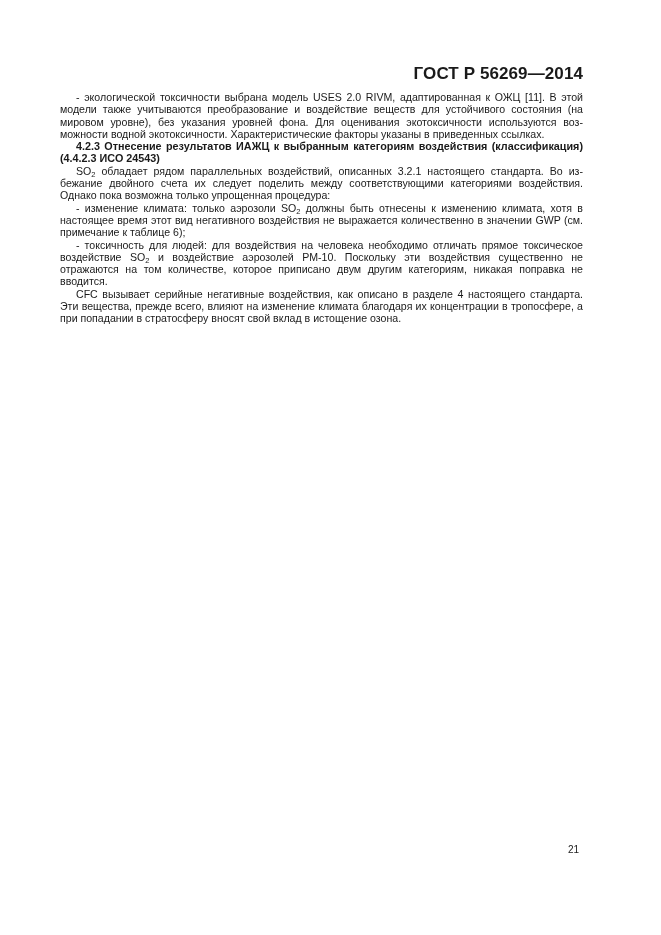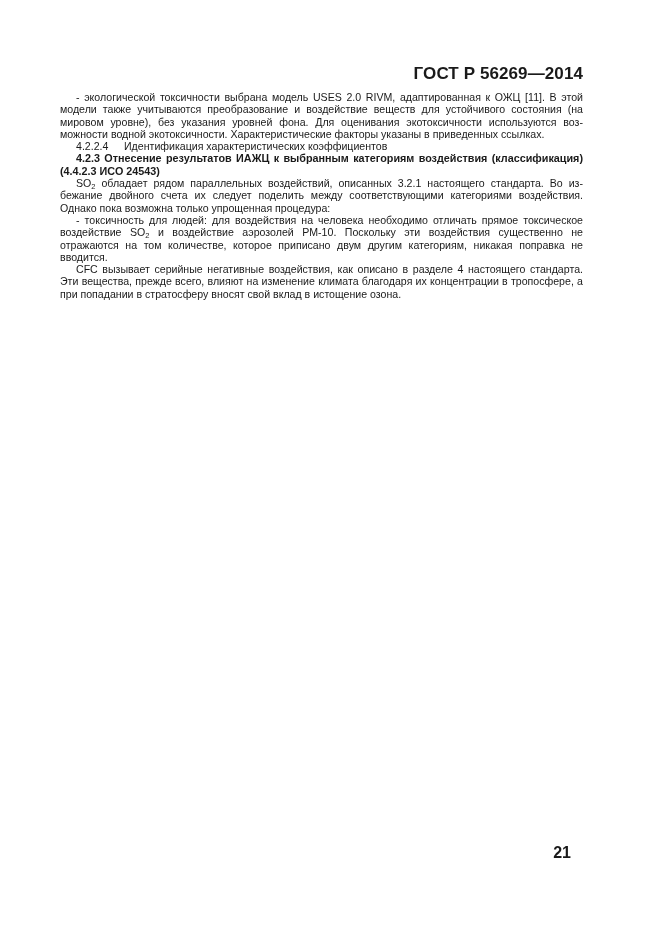--- a/index.html
+++ b/index.html
@@ -15,31 +15,31 @@
     }
     .content {
       position: absolute; left: 60px; top: 91px; width: 523px;
       font-size: 10.6px; line-height: 12.3px;
     }
     .p { text-align: justify; text-align-last: left; margin: 0; text-indent: 16px; hyphens: manual; }
     .p.bold { font-weight: bold; font-size: 10.8px; }
     .num { display: inline-block; width: 48px; text-indent: 0; }
     sub { font-size: 7.5px; vertical-align: -2px; line-height: 0; }
     .page-number {
-      position: absolute; top: 844px; right: 90px;
-      font-weight: bold; font-size: 16px;
+      position: absolute; top: 844px; right: 82px;
+      font-weight: normal; font-size: 10px;
     }
   </style>
 </head>
 <body>
 
 <div class="header">ГОСТ Р 56269—2014</div>
 
 <div class="content">
   <p class="p">- экологической токсичности выбрана модель USES 2.0 RIVM, адаптированная к ОЖЦ [11]. В этой модели также учитываются преобразование и воздействие веществ для устойчивого состояния (на мировом уровне), без указания уровней фона. Для оценивания экотоксичности используются воз­можности водной экотоксичности. Характеристические факторы указаны в приведенных ссылках.</p>
-  <p class="p"><span class="num">4.2.2.4</span><span>Идентификация характеристических коэффициентов</span></p>
   <p class="p bold">4.2.3 Отнесение результатов ИАЖЦ к выбранным категориям воздействия (классификация) (4.4.2.3 ИСО 24543)</p>
   <p class="p"><span>SO</span><sub>2</sub><span> обладает рядом параллельных воздействий, описанных 3.2.1 настоящего стандарта. Во из­бежание двойного счета их следует поделить между соответствующими категориями воздействия. Однако пока возможна только упрощенная процедура:</span></p>
+  <p class="p"><span>- изменение климата: только аэрозоли SO</span><sub>2</sub><span> должны быть отнесены к изменению климата, хотя в настоящее время этот вид негативного воздействия не выражается количественно в значении GWP (см. примечание к таблице 6);</span></p>
   <p class="p"><span>- токсичность для людей: для воздействия на человека необходимо отличать прямое токсиче­ское воздействие SO</span><sub>2</sub><span> и воздействие аэрозолей PM-10. Поскольку эти воздействия существенно не отражаются на том количестве, которое приписано двум другим категориям, никакая поправка не вводится.</span></p>
   <p class="p">CFC вызывает серийные негативные воздействия, как описано в разделе 4 настоящего стандар­та. Эти вещества, прежде всего, влияют на изменение климата благодаря их концентрации в тропо­сфере, а при попадании в стратосферу вносят свой вклад в истощение озона.</p>
 </div>
 
 <div class="page-number">21</div>
 
 </body></html>

